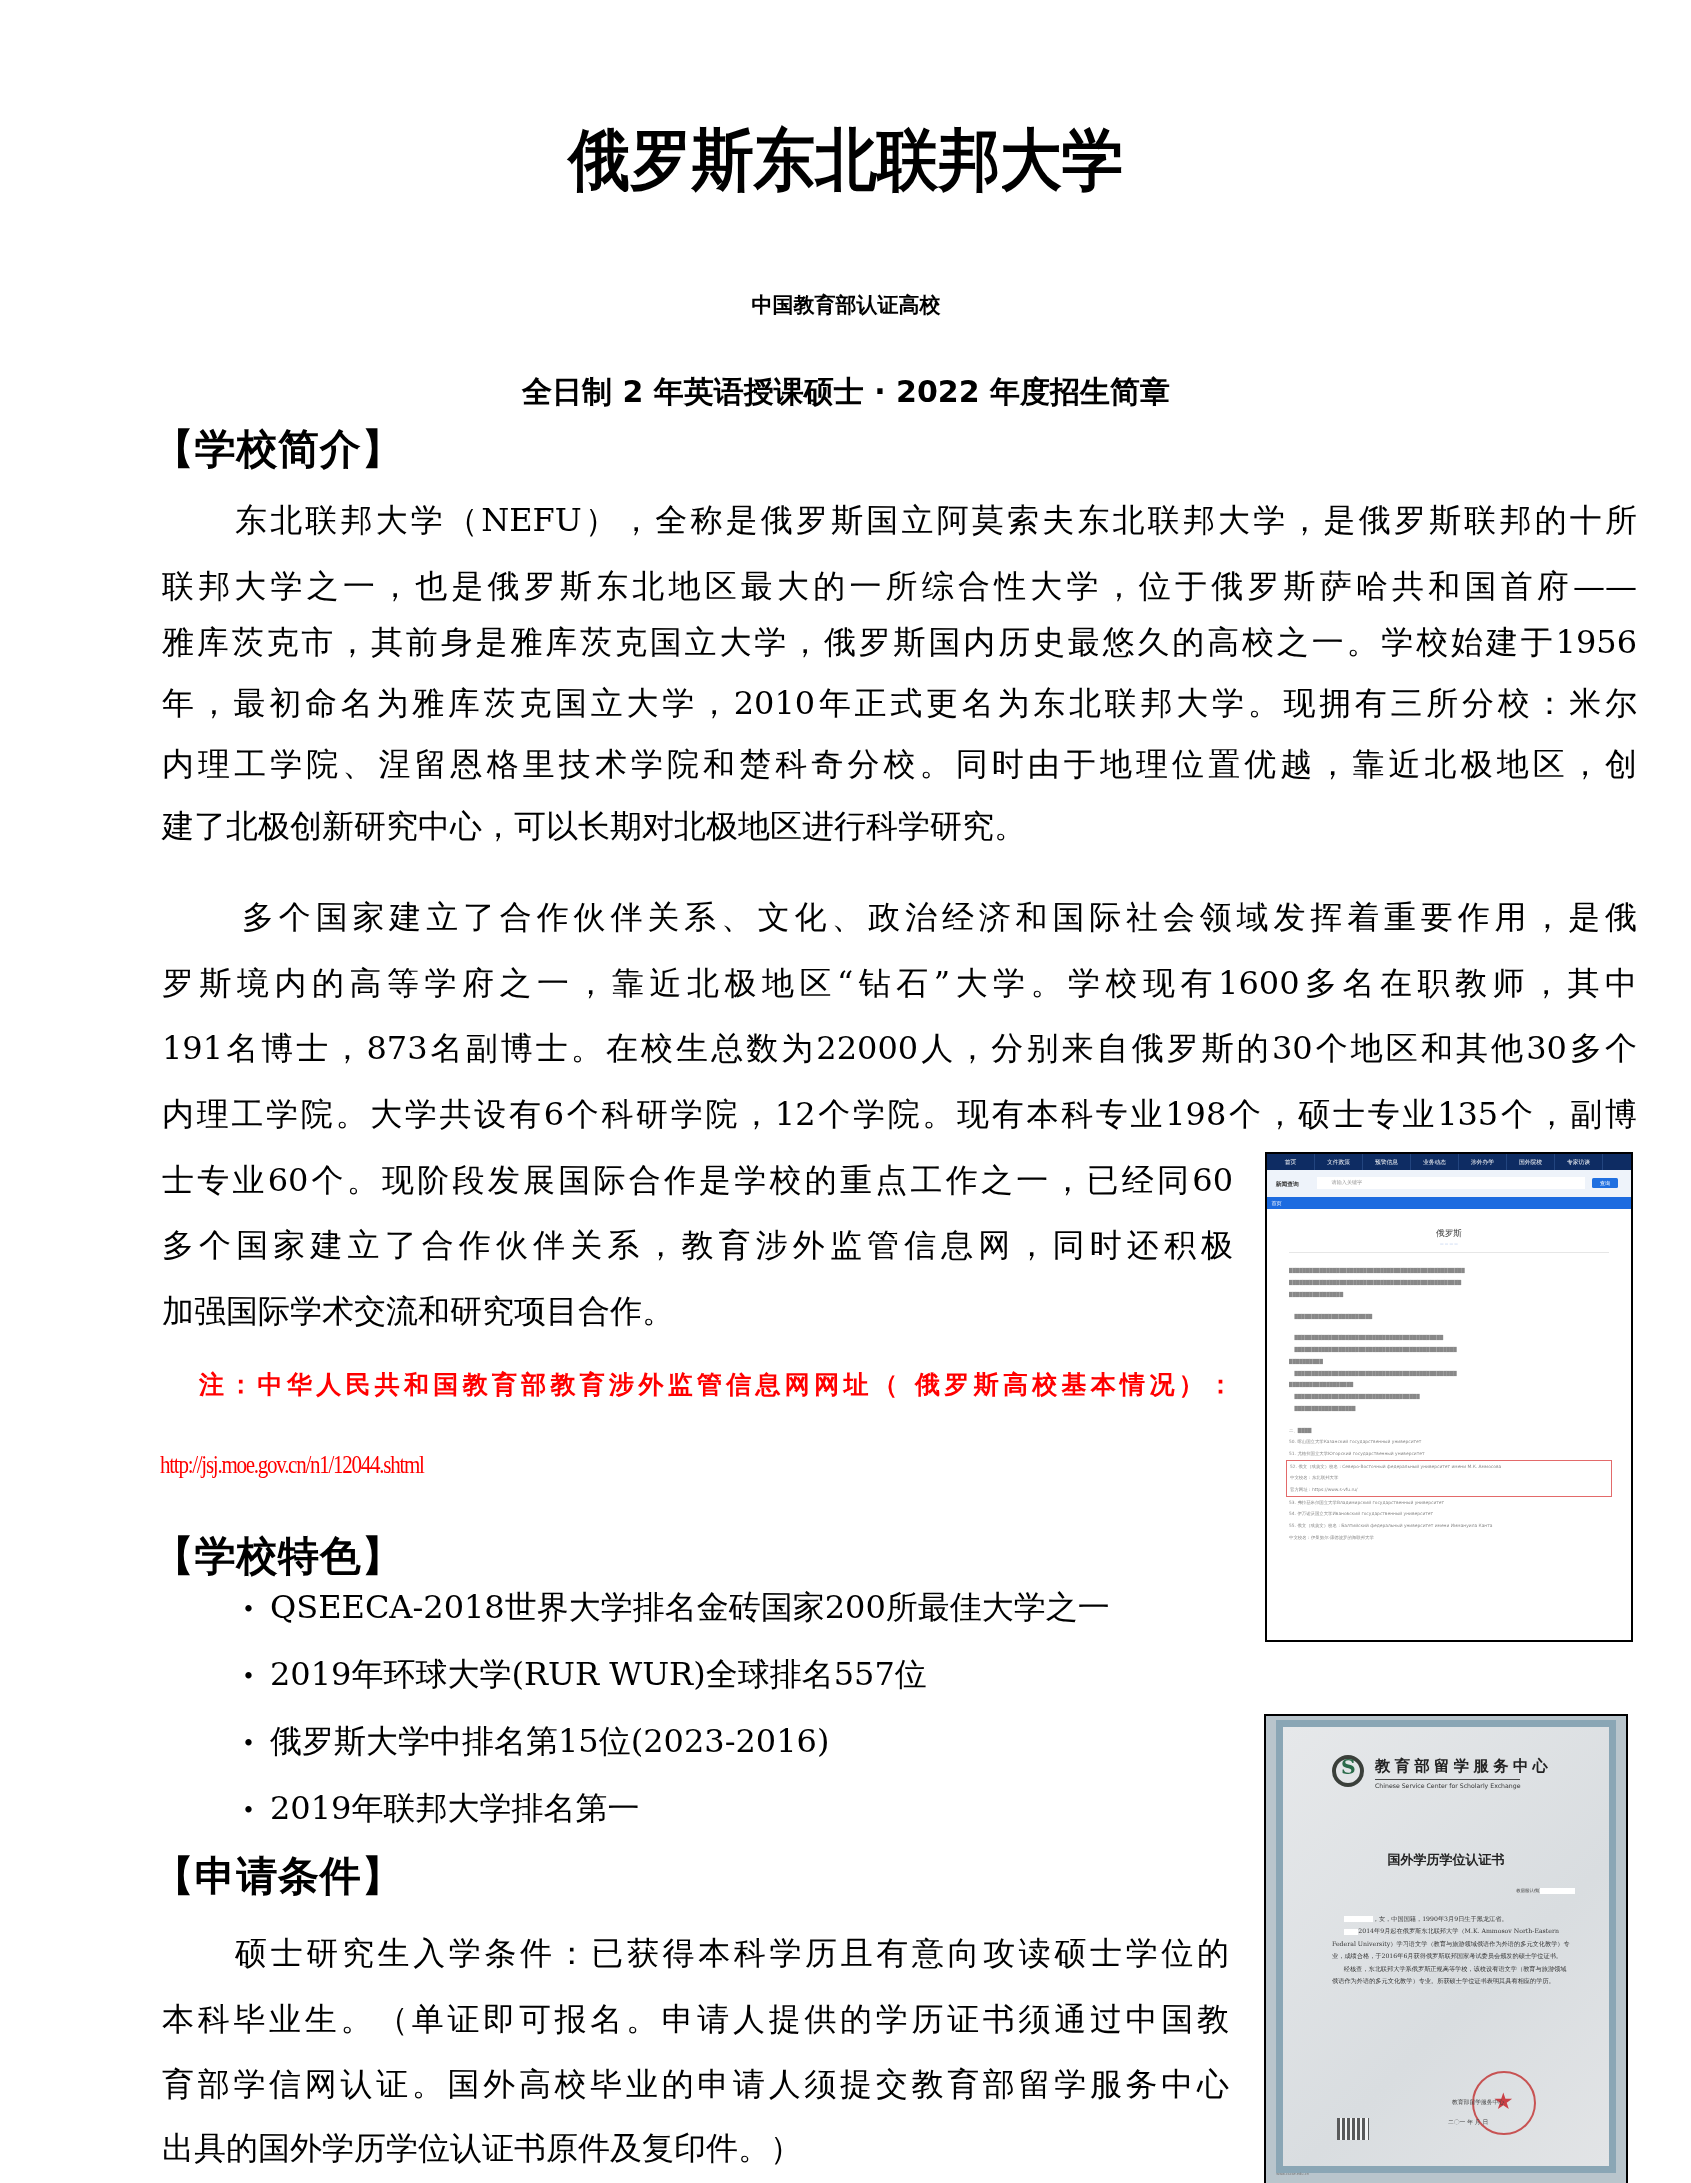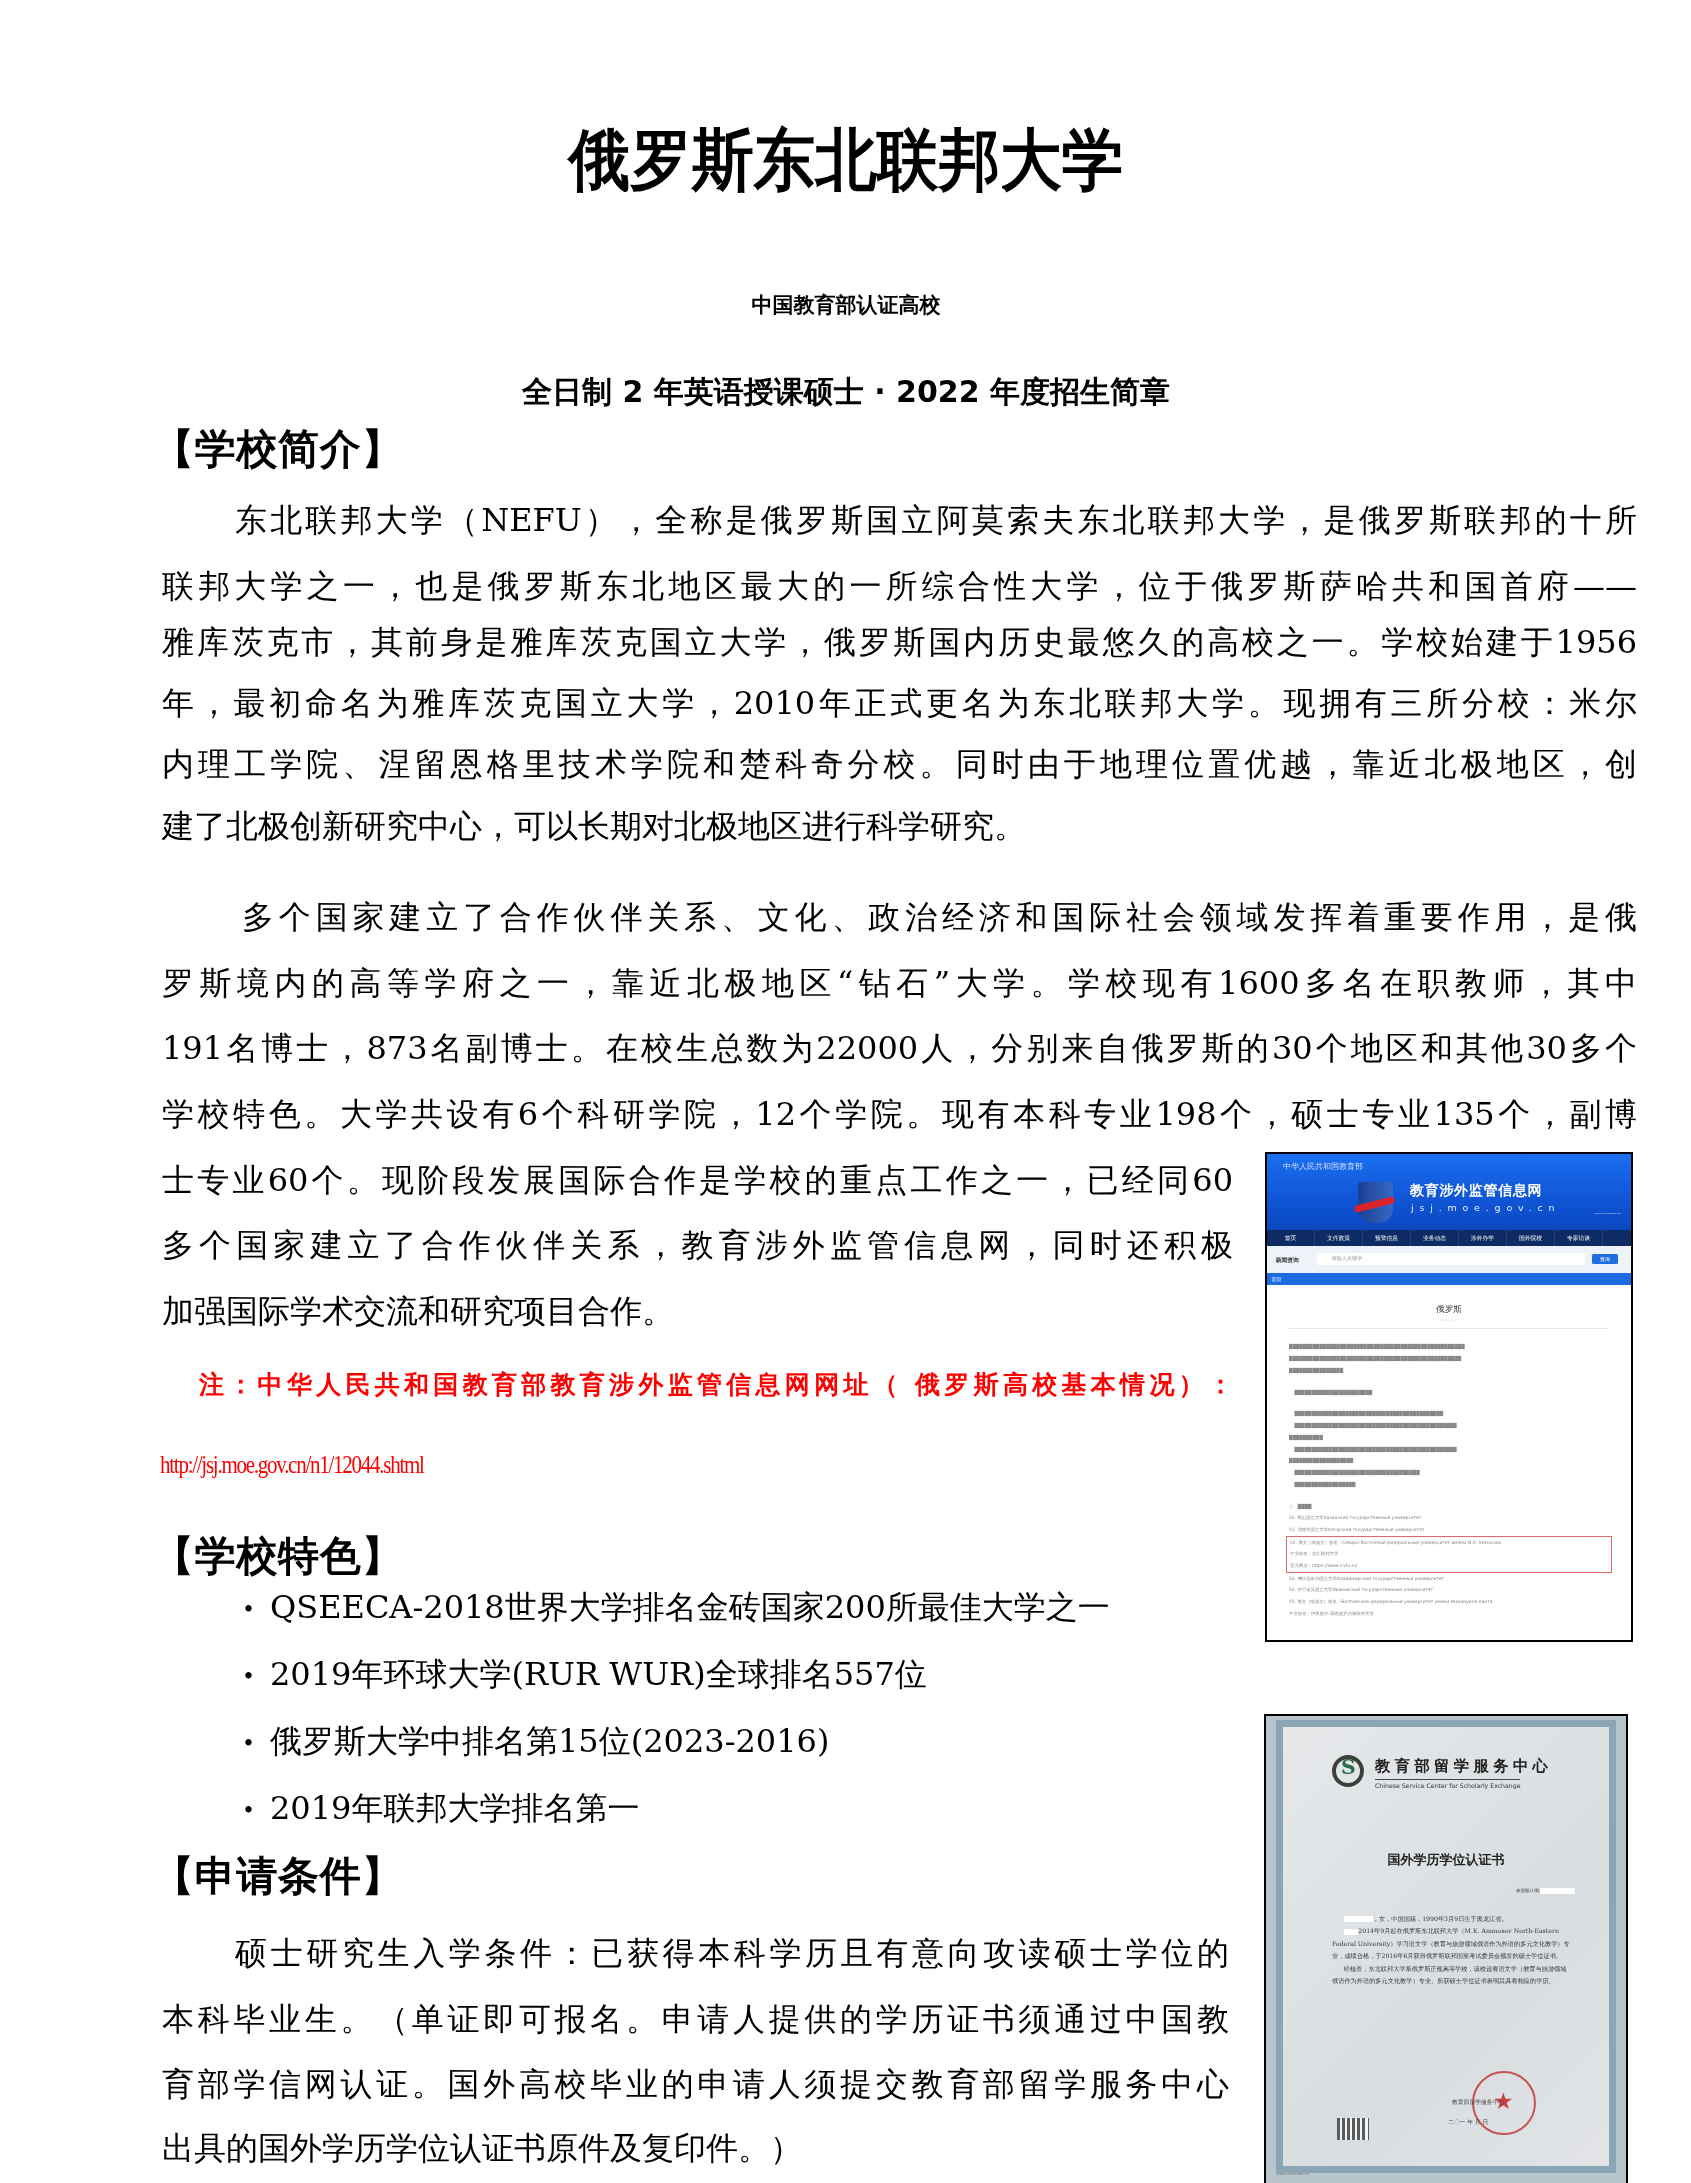--- a/index.html
+++ b/index.html
@@ -96,48 +96,41 @@
 <div class="abs line full indent" style="top:490px">东北联邦大学（NEFU），全称是俄罗斯国立阿莫索夫东北联邦大学，是俄罗斯联邦的十所</div>
 <div class="abs line full" style="top:556px">联邦大学之一，也是俄罗斯东北地区最大的一所综合性大学，位于俄罗斯萨哈共和国首府——</div>
 <div class="abs line full" style="top:612px">雅库茨克市，其前身是雅库茨克国立大学，俄罗斯国内历史最悠久的高校之一。学校始建于1956</div>
 <div class="abs line full" style="top:673px">年，最初命名为雅库茨克国立大学，2010年正式更名为东北联邦大学。现拥有三所分校：米尔</div>
 <div class="abs line full" style="top:734px">内理工学院、涅留恩格里技术学院和楚科奇分校。同时由于地理位置优越，靠近北极地区，创</div>
 <div class="abs line last" style="top:796px">建了北极创新研究中心，可以长期对北极地区进行科学研究。</div>
 
 <div class="abs line full indent" style="top:887px;padding-left:80px">多个国家建立了合作伙伴关系、文化、政治经济和国际社会领域发挥着重要作用，是俄</div>
 <div class="abs line full" style="top:953px">罗斯境内的高等学府之一，靠近北极地区“钻石”大学。学校现有1600多名在职教师，其中</div>
 <div class="abs line full" style="top:1018px">191名博士，873名副博士。在校生总数为22000人，分别来自俄罗斯的30个地区和其他30多个</div>
-<div class="abs line full" style="top:1084px">学校特色。大学共设有6个科研学院，12个学院。现有本科专业198个，硕士专业135个，副博</div>
+<div class="abs line full" style="top:1084px">内理工学院。大学共设有6个科研学院，12个学院。现有本科专业198个，硕士专业135个，副博</div>
 <div class="abs line part" style="top:1150px">士专业60个。现阶段发展国际合作是学校的重点工作之一，已经同60</div>
 <div class="abs line part" style="top:1215px">多个国家建立了合作伙伴关系，教育涉外监管信息网，同时还积极</div>
 <div class="abs line last" style="top:1281px">加强国际学术交流和研究项目合作。</div>
 
 <div class="abs note">注：中华人民共和国教育部教育涉外监管信息网网址（ 俄罗斯高校基本情况）：</div>
 <div class="abs url">http://jsj.moe.gov.cn/n1/12044.shtml</div>
 
 <div class="abs h" style="top:1527px">【学校特色】</div>
 <div class="abs bullet" style="top:1574px"><span class="dot">•</span><span>QSEECA-2018世界大学排名金砖国家200所最佳大学之一</span></div>
 <div class="abs bullet" style="top:1641px"><span class="dot">•</span><span>2019年环球大学(RUR WUR)全球排名557位</span></div>
 <div class="abs bullet" style="top:1708px"><span class="dot">•</span><span>俄罗斯大学中排名第15位(2023-2016)</span></div>
 <div class="abs bullet" style="top:1775px"><span class="dot">•</span><span>2019年联邦大学排名第一</span></div>
 
 <div class="abs h" style="top:1847px">【申请条件】</div>
 <div class="abs line part indent" style="top:1923px;width:1067px">硕士研究生入学条件：已获得本科学历且有意向攻读硕士学位的</div>
 <div class="abs line part" style="top:1989px;width:1067px">本科毕业生。（单证即可报名。申请人提供的学历证书须通过中国教</div>
 <div class="abs line part" style="top:2054px;width:1067px">育部学信网认证。国外高校毕业的申请人须提交教育部留学服务中心</div>
 <div class="abs line last" style="top:2118px">出具的国外学历学位认证书原件及复印件。）</div>
 
 <div class="abs shot1">
-  <div class="s1-header">
-    <div class="s1-ministry">中华人民共和国教育部</div>
-    <div class="s1-logo"></div>
-    <div class="s1-sitename">教育涉外监管信息网</div>
-    <div class="s1-domain">jsj.moe.gov.cn</div>
-    <div class="s1-date">——————</div>
-  </div>
   <div class="s1-nav">
     <span>首页</span>
     <span>文件政策</span>
     <span>预警信息</span>
     <span>业务动态</span>
     <span>涉外办学</span>
     <span>国外院校</span>
     <span>专家访谈</span>
   </div>
   <div class="s1-search">

